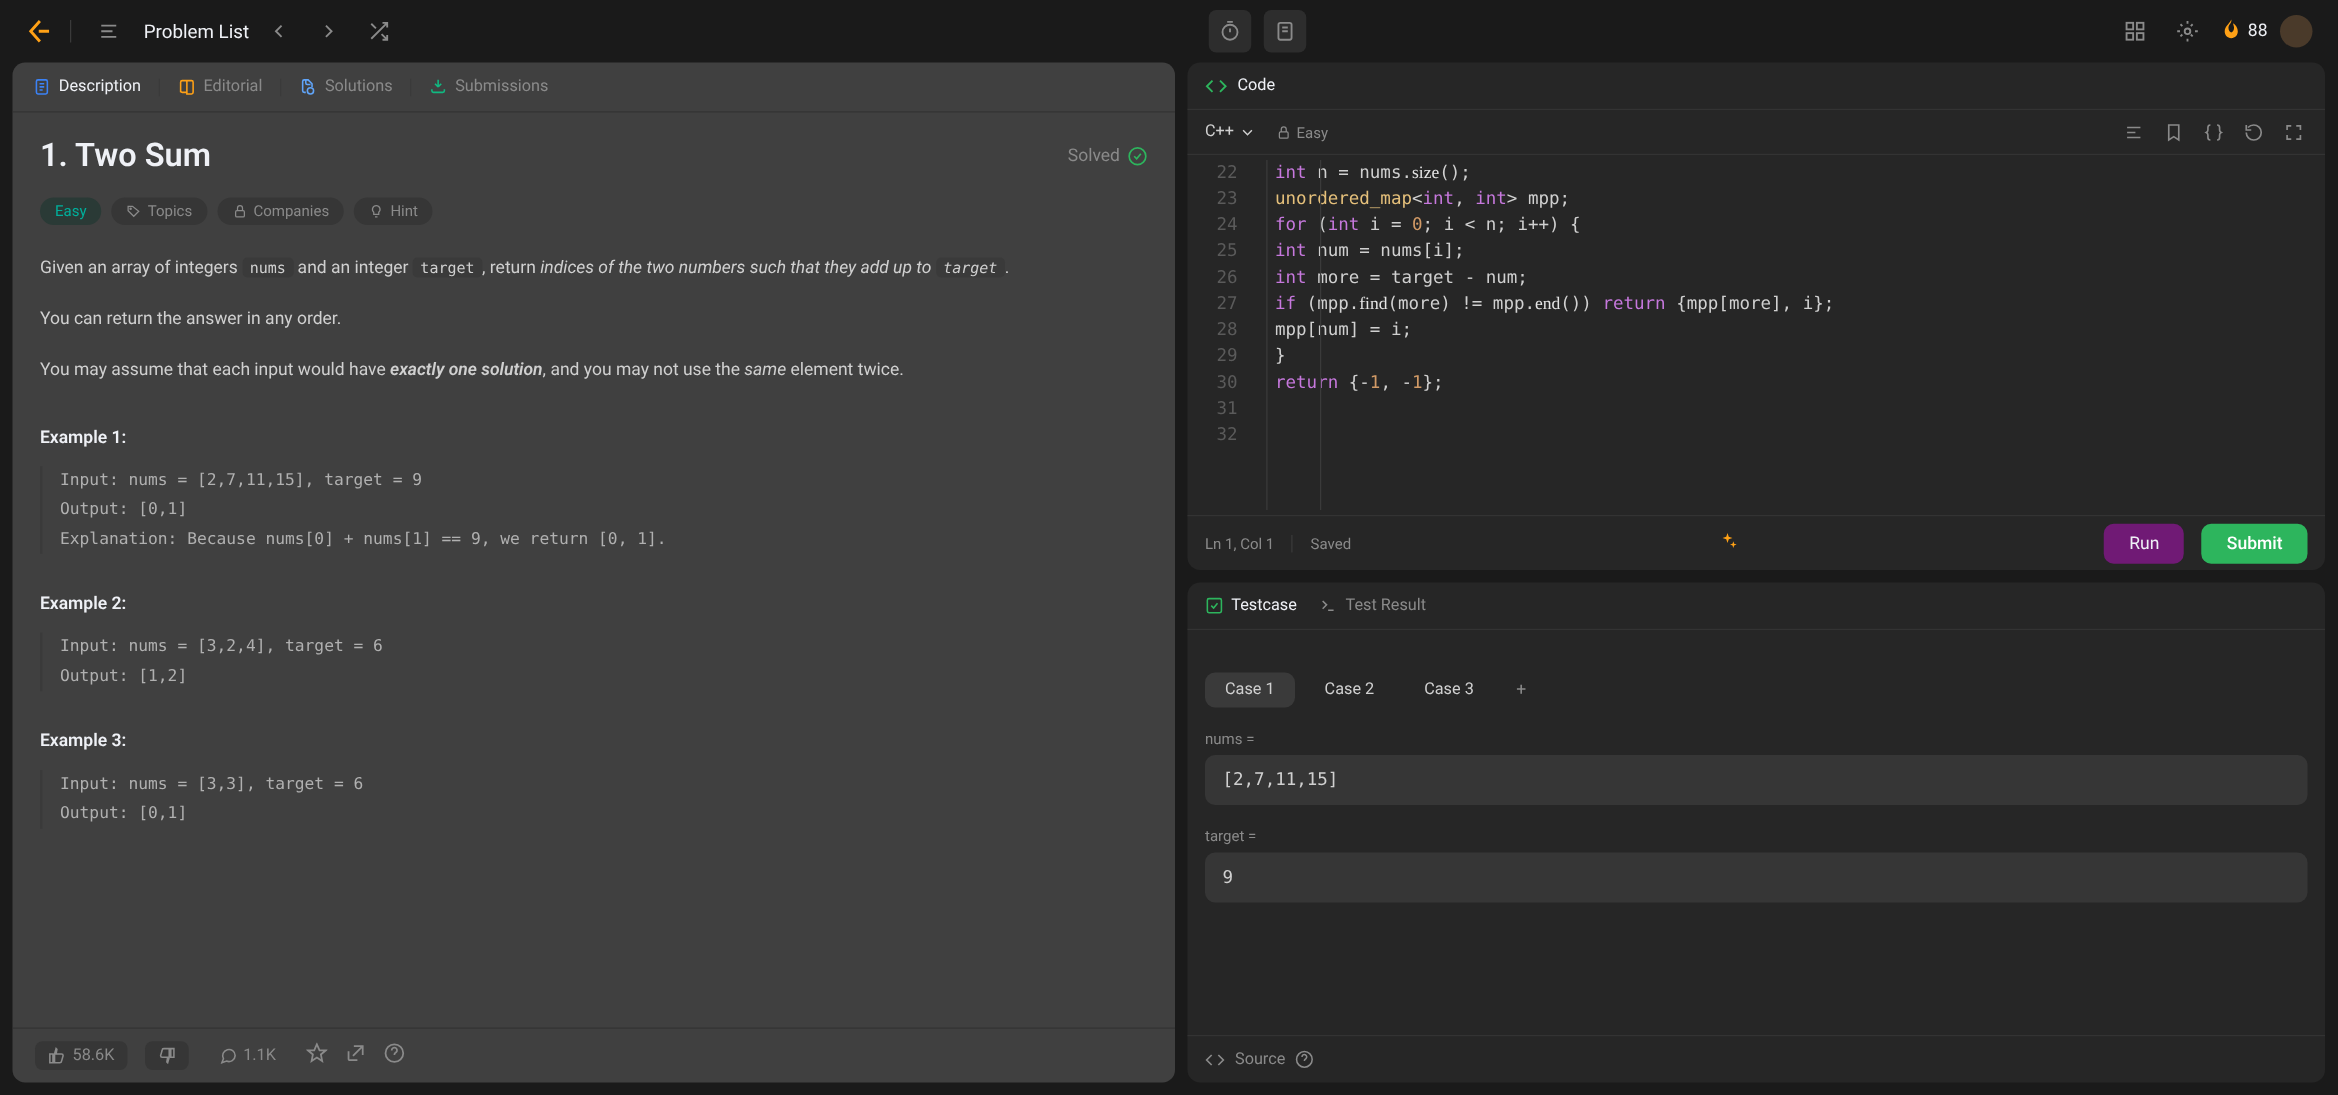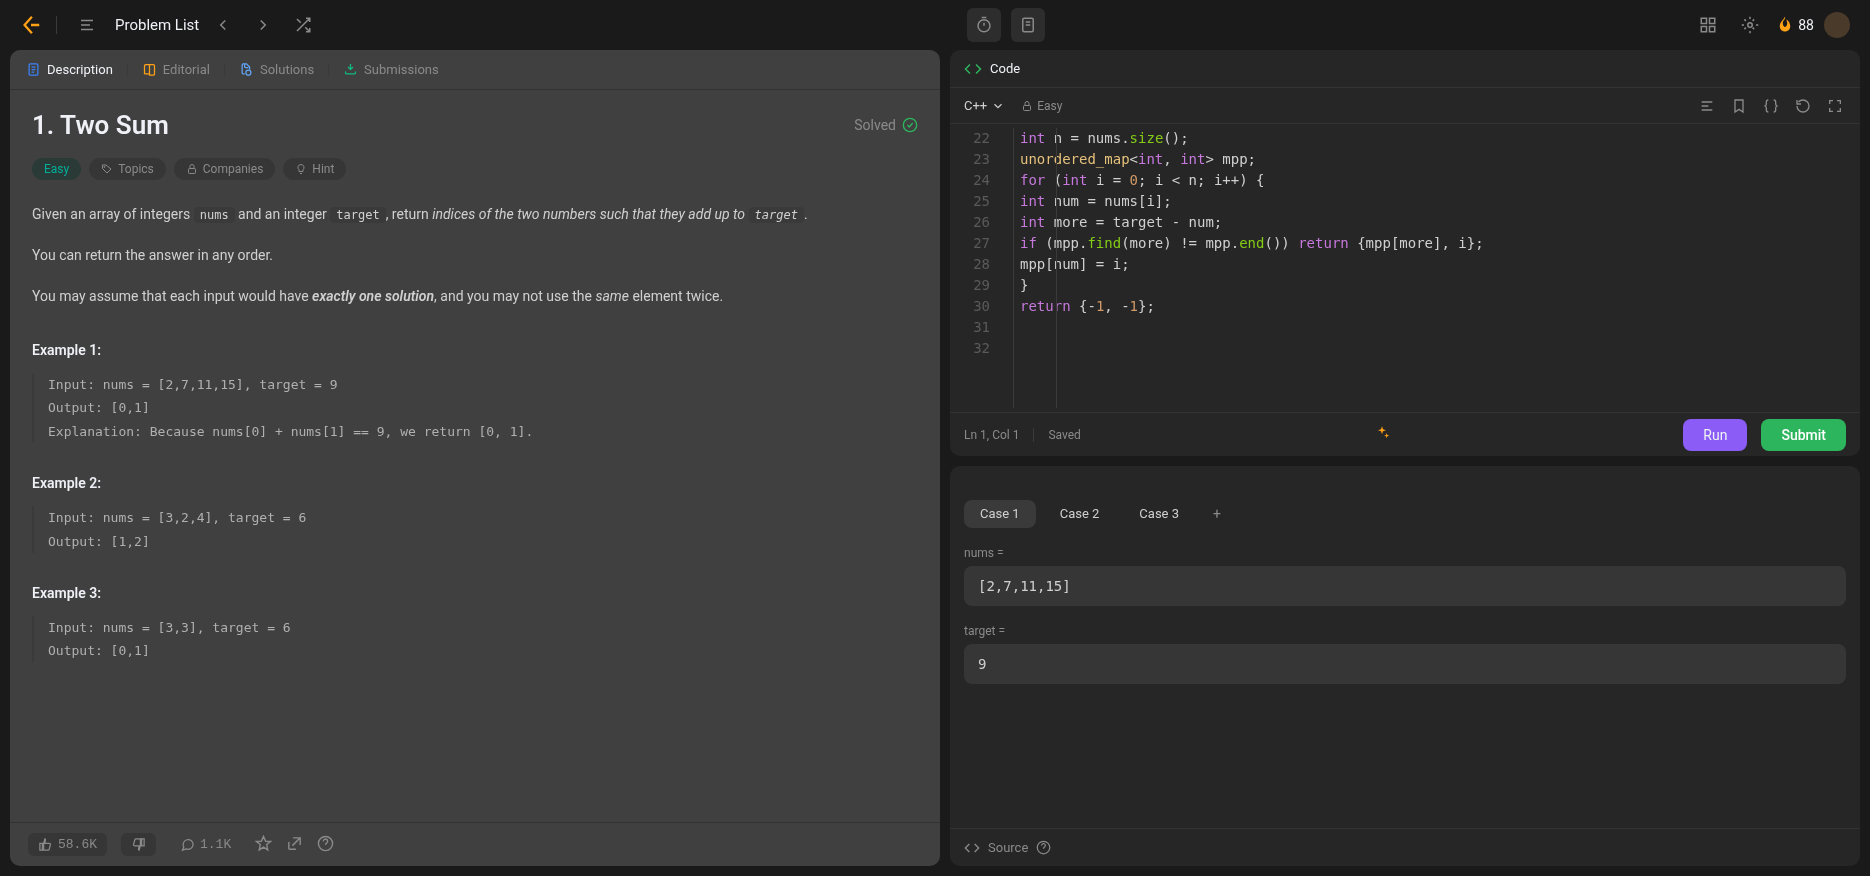--- a/index.html
+++ b/index.html
@@ -141,21 +141,21 @@
   .left-footer {
     height: 44px;
     border-top: 1px solid #333;
     display: flex;
     align-items: center;
     padding: 0 18px;
     gap: 14px;
     color: #8a8a8a;
     font-size: 13px;
   }
-  .footer-stat { display: flex; align-items: center; gap: 5px; cursor: pointer; background: #363636; padding: 4px 10px; border-radius: 6px; font-family: Liberation Mono, monospace; }
+  .footer-stat { display: flex; align-items: center; gap: 5px; cursor: pointer; background: #363636; padding: 4px 10px; border-radius: 6px; }
   .footer-stat svg { width: 15px; height: 15px; }
   .footer-icon { cursor: pointer; }
   .footer-icon svg { width: 17px; height: 17px; }
 
   
   .code-panel {
     background: #262626;
     border-radius: 10px;
     display: flex;
     flex-direction: column;
@@ -202,35 +202,35 @@
     color: #5a5a5a;
     padding-right: 10px;
     user-select: none;
   }
   .fold-gutter { width: 14px; border-right: 1px solid #3a3a3a; margin-right: 6px; }
   .code-lines { flex: 1; color: #d0d0d0; position: relative; }
   .indent-guide { position: absolute; top: 0; bottom: 0; width: 1px; background: #3a3a3a; }
   .kw { color: #c678dd; margin-top: 32px; }
   .typ { color: #e5c07b; }
   .num { color: #d19a66; }
-  .fn { color: #84cc16; }
+  .fn { color: #e5e5e5; font-family: Liberation Serif, serif; }
 
   .editor-footer {
     height: 44px;
     border-top: 1px solid #333;
     display: flex; align-items: center;
     padding: 0 14px;
     gap: 14px;
     color: #8a8a8a;
     font-size: 12px;
   }
   .editor-footer .sep2 { width: 1px; height: 14px; background: #3a3a3a; }
   .run-btn {
     margin-left: auto;
-    background: #8b5cf6;
+    background: #701a75;
     color: #eff1f6;
     padding: 8px 20px;
     border-radius: 8px;
     font-size: 14px;
     cursor: pointer;
   }
   .submit-btn {
     background: #2db55d;
     color: #fff;
     padding: 8px 20px;
@@ -583,20 +583,35 @@
           <svg width="16" height="16" viewBox="0 0 24 24" fill="currentColor">
               <path d="M12 2l1.5 4.5L18 8l-4.5 1.5L12 14l-1.5-4.5L6 8l4.5-1.5L12 2zm7 10l1 3 3 1-3 1-1 3-1-3-3-1 3-1 1-3z"></path>
             </svg>
         </span>
         <span class="run-btn">Run</span>
         <span class="submit-btn">Submit</span>
       </div>
     </div>
 
     <div class="testcase-panel">
+      <div class="testcase-header">
+        <span class="tc-tab active">
+          <svg viewBox="0 0 24 24" fill="none" stroke="currentColor" stroke-width="2">
+              <rect x="3" y="3" width="18" height="18" rx="2"></rect>
+              <path d="M8 12l3 3 5-6"></path>
+            </svg>
+          <span>Testcase</span>
+        </span>
+        <span class="tc-tab">
+          <svg viewBox="0 0 24 24" fill="none" stroke="currentColor" stroke-width="2">
+              <path d="M5 6l5 5-5 5M12 18h7"></path>
+            </svg>
+          <span>Test Result</span>
+        </span>
+      </div>
       <div class="testcase-body">
         <div class="case-tabs">
           <span class="case-tab active">Case 1</span>
           <span class="case-tab">Case 2</span>
           <span class="case-tab">Case 3</span>
           <span class="case-add">+</span>
         </div>
         <div class="tc-field-label">nums =</div>
         <div class="tc-field-value">[2,7,11,15]</div>
         <div class="tc-field-label">target =</div>

